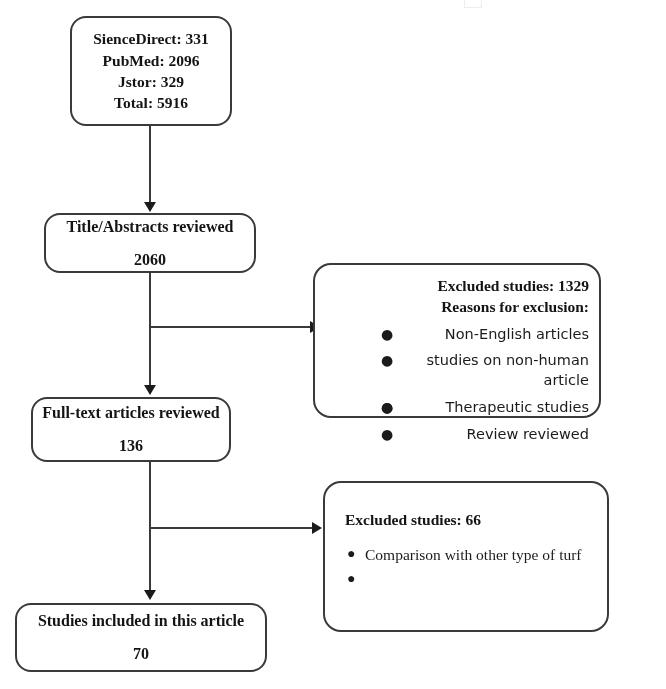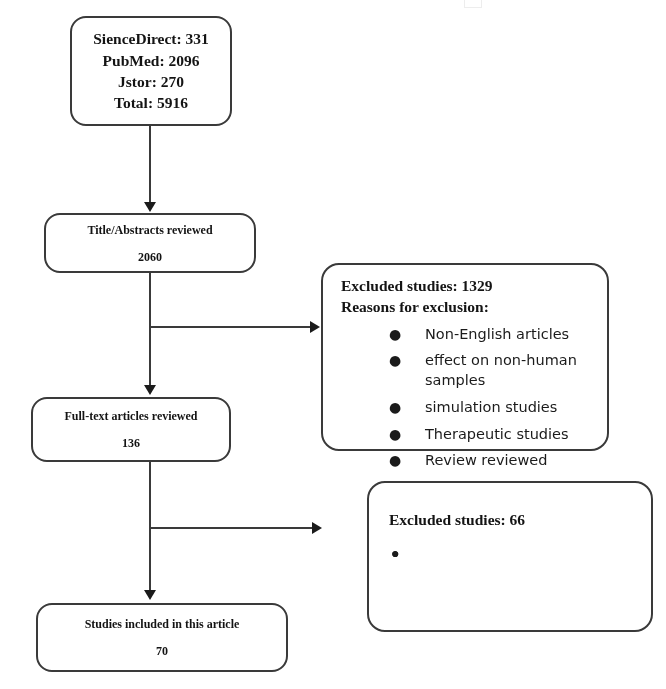--- a/index.html
+++ b/index.html
@@ -32,21 +32,21 @@
     width: 100%;
     height: 100%;
     display: flex;
     flex-direction: column;
     justify-content: center;
     align-items: center;
   }
   .box-line {
     font-family: "Liberation Serif", serif;
     font-weight: bold;
-    font-size: 12px;
+    font-size: 16px;
     color: #141414;
     line-height: 1.5;
     text-align: center;
     white-space: nowrap;
   }
 
   
   #box-sources .box-inner { justify-content: center; }
   #box-sources .box-line { line-height: 1.38; font-size: 15.5px; }
 
@@ -147,57 +147,56 @@
 <body>
 
 <div id="canvas">
 
   <div class="artifact" style="left:464px; top:0px; width:16px; height:7px;"></div>
 
   <div class="box" id="box-sources" style="left:70px; top:16px; width:162px; height:110px;">
     <div class="box-inner">
       <div class="box-line">SienceDirect: 331</div>
       <div class="box-line">PubMed: 2096</div>
-      <div class="box-line">Jstor: 270</div>
+      <div class="box-line">Jstor: 329</div>
       <div class="box-line">Total: 5916</div>
     </div>
   </div>
 
   <div class="conn conn-v" style="left:149px; top:126px; height:78px;"></div>
   <div class="arrowhead arrow-down" style="left:144px; top:202px;"></div>
 
   <div class="box box-two-line" id="box-screening" style="left:44px; top:213px; width:212px; height:60px;">
     <div class="box-inner">
       <div class="box-line label">Title/Abstracts reviewed</div>
       <div class="box-line">2060</div>
     </div>
   </div>
 
   <div class="conn conn-v" style="left:149px; top:273px; height:112px;"></div>
   <div class="arrowhead arrow-down" style="left:144px; top:385px;"></div>
 
   <div class="conn conn-h" style="left:149px; top:326px; width:164px;"></div>
   <div class="arrowhead arrow-right" style="left:310px; top:321px;"></div>
 
-  <div class="panel" id="panel-exclusion-1" style="left:321px; top:263px; width:288px; height:188px;">
+  <div class="panel" id="panel-exclusion-1" style="left:313px; top:263px; width:288px; height:155px;text-align:right;">
     <div class="panel-pad">
       <div class="panel-head">Excluded studies: 1329</div>
       <div class="panel-head">Reasons for exclusion:</div>
       <ul class="bullets">
         <li class="bullet">
           <span class="dot">●</span>
           <span>Non-English articles</span>
         </li>
         <li class="bullet">
           <span class="dot">●</span>
-          <span>effect on non-human samples</span>
-        </li>
-        <li class="bullet">
-          <span class="dot">●</span>
-          <span>simulation studies</span>
+          <span>studies on non-human article</span>
+        </li>
+        <li class="bullet">
+          <span class="dot">●</span>
         </li>
         <li class="bullet">
           <span class="dot">●</span>
           <span>Therapeutic studies</span>
         </li>
         <li class="bullet">
           <span class="dot">●</span>
           <span>Review reviewed</span>
         </li>
       </ul>
@@ -210,34 +209,35 @@
       <div class="box-line">136</div>
     </div>
   </div>
 
   <div class="conn conn-v" style="left:149px; top:462px; height:128px;"></div>
   <div class="arrowhead arrow-down" style="left:144px; top:590px;"></div>
 
   <div class="conn conn-h" style="left:149px; top:527px; width:166px;"></div>
   <div class="arrowhead arrow-right" style="left:312px; top:522px;"></div>
 
-  <div class="panel" id="panel-exclusion-2" style="left:323px; top:481px; width:286px; height:151px;margin-left:44px;">
+  <div class="panel" id="panel-exclusion-2" style="left:323px; top:481px; width:286px; height:151px;">
     <div class="panel-pad">
       <div class="panel-head">Excluded studies: 66</div>
       <ul class="bullets">
         <li class="bullet">
           <span class="dot">●</span>
+          <span>Comparison with other type of turf</span>
         </li>
         <li class="bullet">
           <span class="dot">●</span>
         </li>
       </ul>
     </div>
   </div>
 
-  <div class="box box-two-line" id="box-included" style="left:36px; top:603px; width:252px; height:69px;">
+  <div class="box box-two-line" id="box-included" style="left:15px; top:603px; width:252px; height:69px;">
     <div class="box-inner">
       <div class="box-line label">Studies included in this article</div>
       <div class="box-line">70</div>
     </div>
   </div>
 
 </div>
 
 </body></html>

